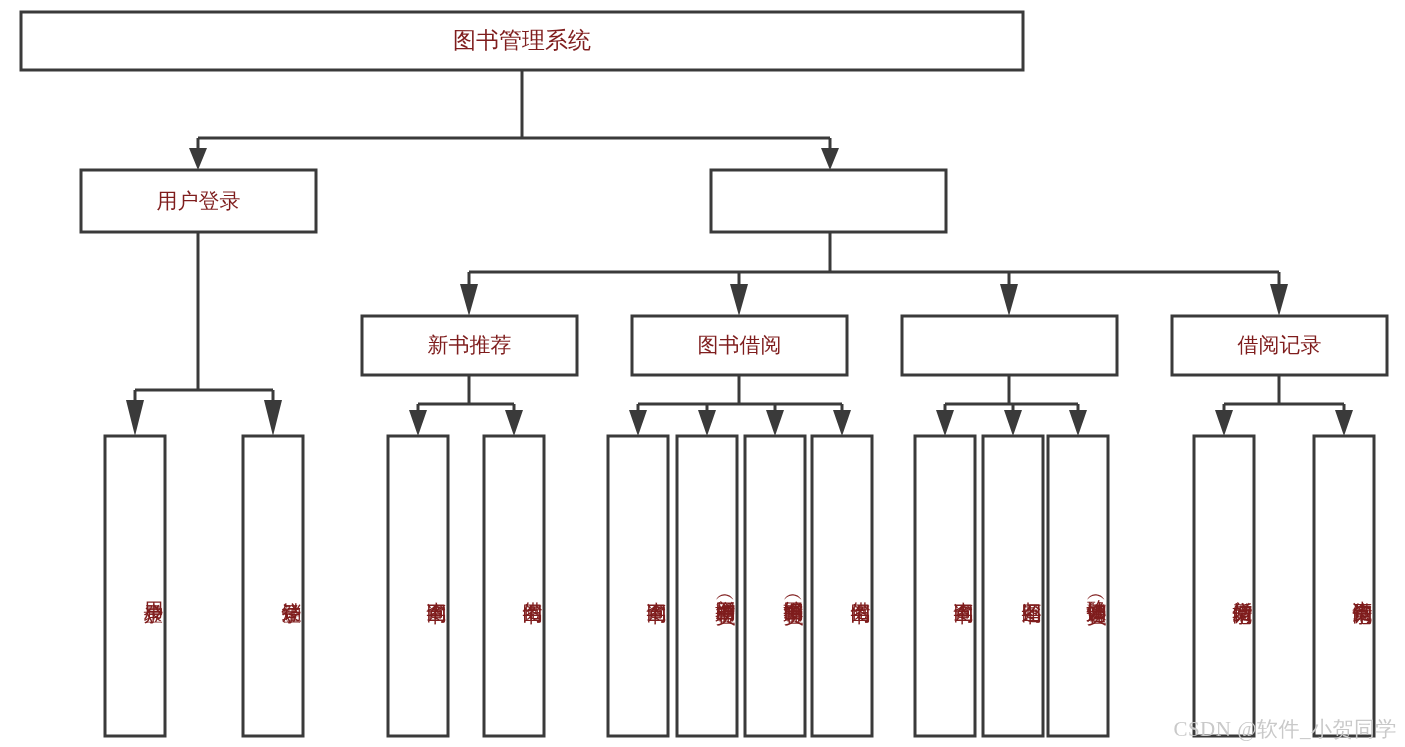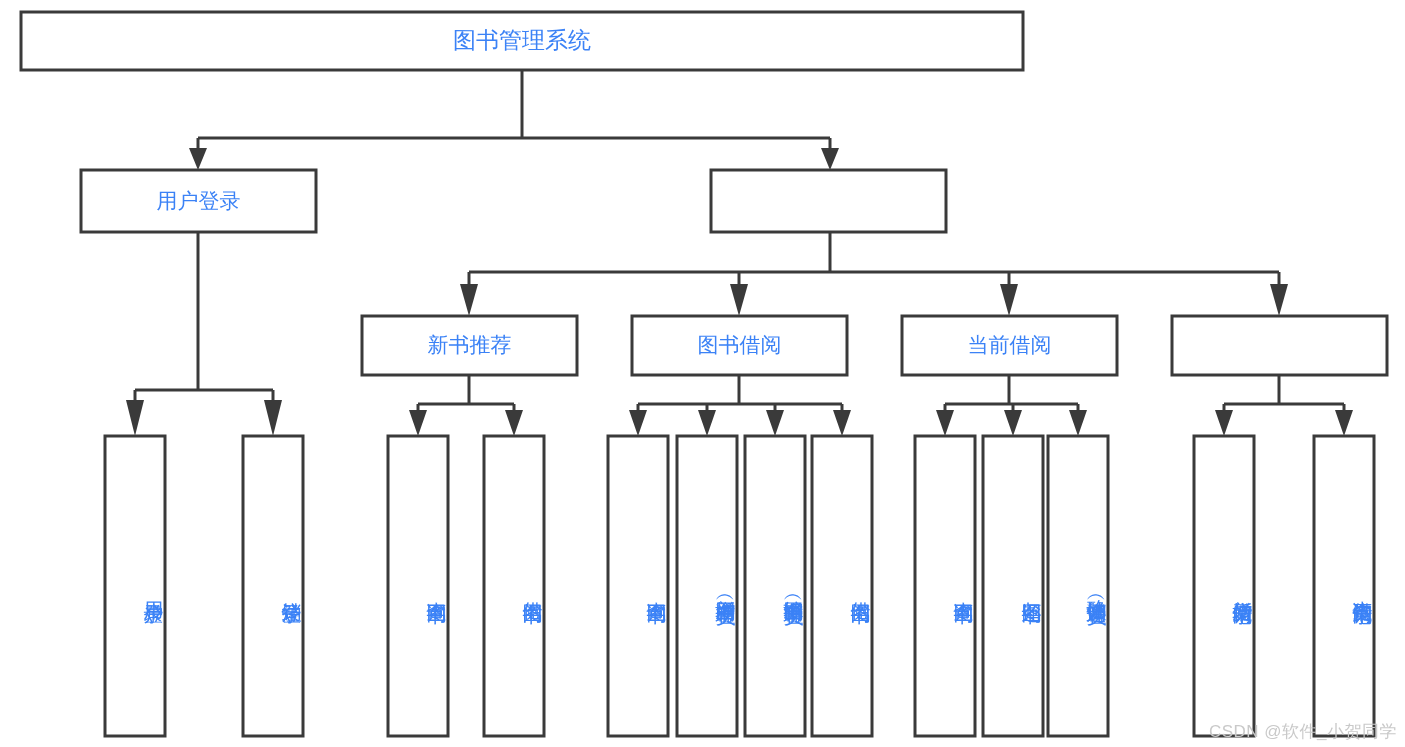--- a/index.html
+++ b/index.html
@@ -37,21 +37,21 @@
   }
   .arrow-head {
     fill: #3a3a3a;
     stroke: none;
   }
   .node-label {
     position: absolute;
     display: flex;
     align-items: center;
     justify-content: center;
-    color: #3b82f6;
+    color: #7f1d1d;
     font-family: "Liberation Sans", "DejaVu Sans", sans-serif;
     font-size: 21px;
     line-height: 1.18;
     text-align: center;
     pointer-events: none;
     white-space: nowrap;
   }
   .node-label.vertical {
     writing-mode: vertical-rl;
     text-orientation: upright;
@@ -59,23 +59,23 @@
     justify-content: center;
     font-size: 20px;
     letter-spacing: 1px;
     padding-top: 4px;
     box-sizing: border-box;
   }
   .watermark {
     position: absolute;
     right: 8px;
     bottom: 4px;
-    font-size: 17px;
+    font-size: 21px;
     color: #c9c9c9;
-    font-family: Liberation Sans, sans-serif;
+    font-family: Liberation Serif, serif;
     letter-spacing: 0.5px;
     user-select: none;
   }
 </style>
 </head>
 <body>
 
 <div id="canvas">
 
   <svg class="diagram" viewBox="0 0 1405 747">
@@ -172,21 +172,21 @@
       <rect class="node-box" x="1314" y="436" width="60" height="300"></rect>
     </g>
   </svg>
 
   <div class="node-label" style="left:21px; top:12px; width:1002px; height:58px; font-size:23px;">图书管理系统</div>
 
   <div class="node-label" style="left:81px; top:170px; width:235px; height:62px;">用户登录</div>
 
   <div class="node-label" style="left:362px; top:316px; width:215px; height:59px;text-align:right;">新书推荐</div>
   <div class="node-label" style="left:632px; top:316px; width:215px; height:59px;border-radius:7px;">图书借阅</div>
-  <div class="node-label" style="left:902px; top:316px; width:215px; height:59px;">当前借阅</div>
+  <div class="node-label" style="left:1172px; top:316px; width:215px; height:59px;">借阅记录</div>
 
   <div class="node-label vertical" style="left:105px; top:436px; width:60px; height:300px;">用户登录</div>
   <div class="node-label vertical" style="left:243px; top:436px; width:60px; height:300px;">注销登录</div>
 
   <div class="node-label vertical" style="left:388px; top:436px; width:60px; height:300px;">查询图书</div>
   <div class="node-label vertical" style="left:484px; top:436px; width:60px; height:300px;">借阅图书</div>
 
   <div class="node-label vertical" style="left:608px; top:436px; width:60px; height:300px;">查询图书</div>
   <div class="node-label vertical" style="left:677px; top:436px; width:60px; height:300px; align-items:flex-start;">新增图书（管理员）</div>
   <div class="node-label vertical" style="left:745px; top:436px; width:60px; height:300px; align-items:flex-start;">编辑图书（管理员）</div>

